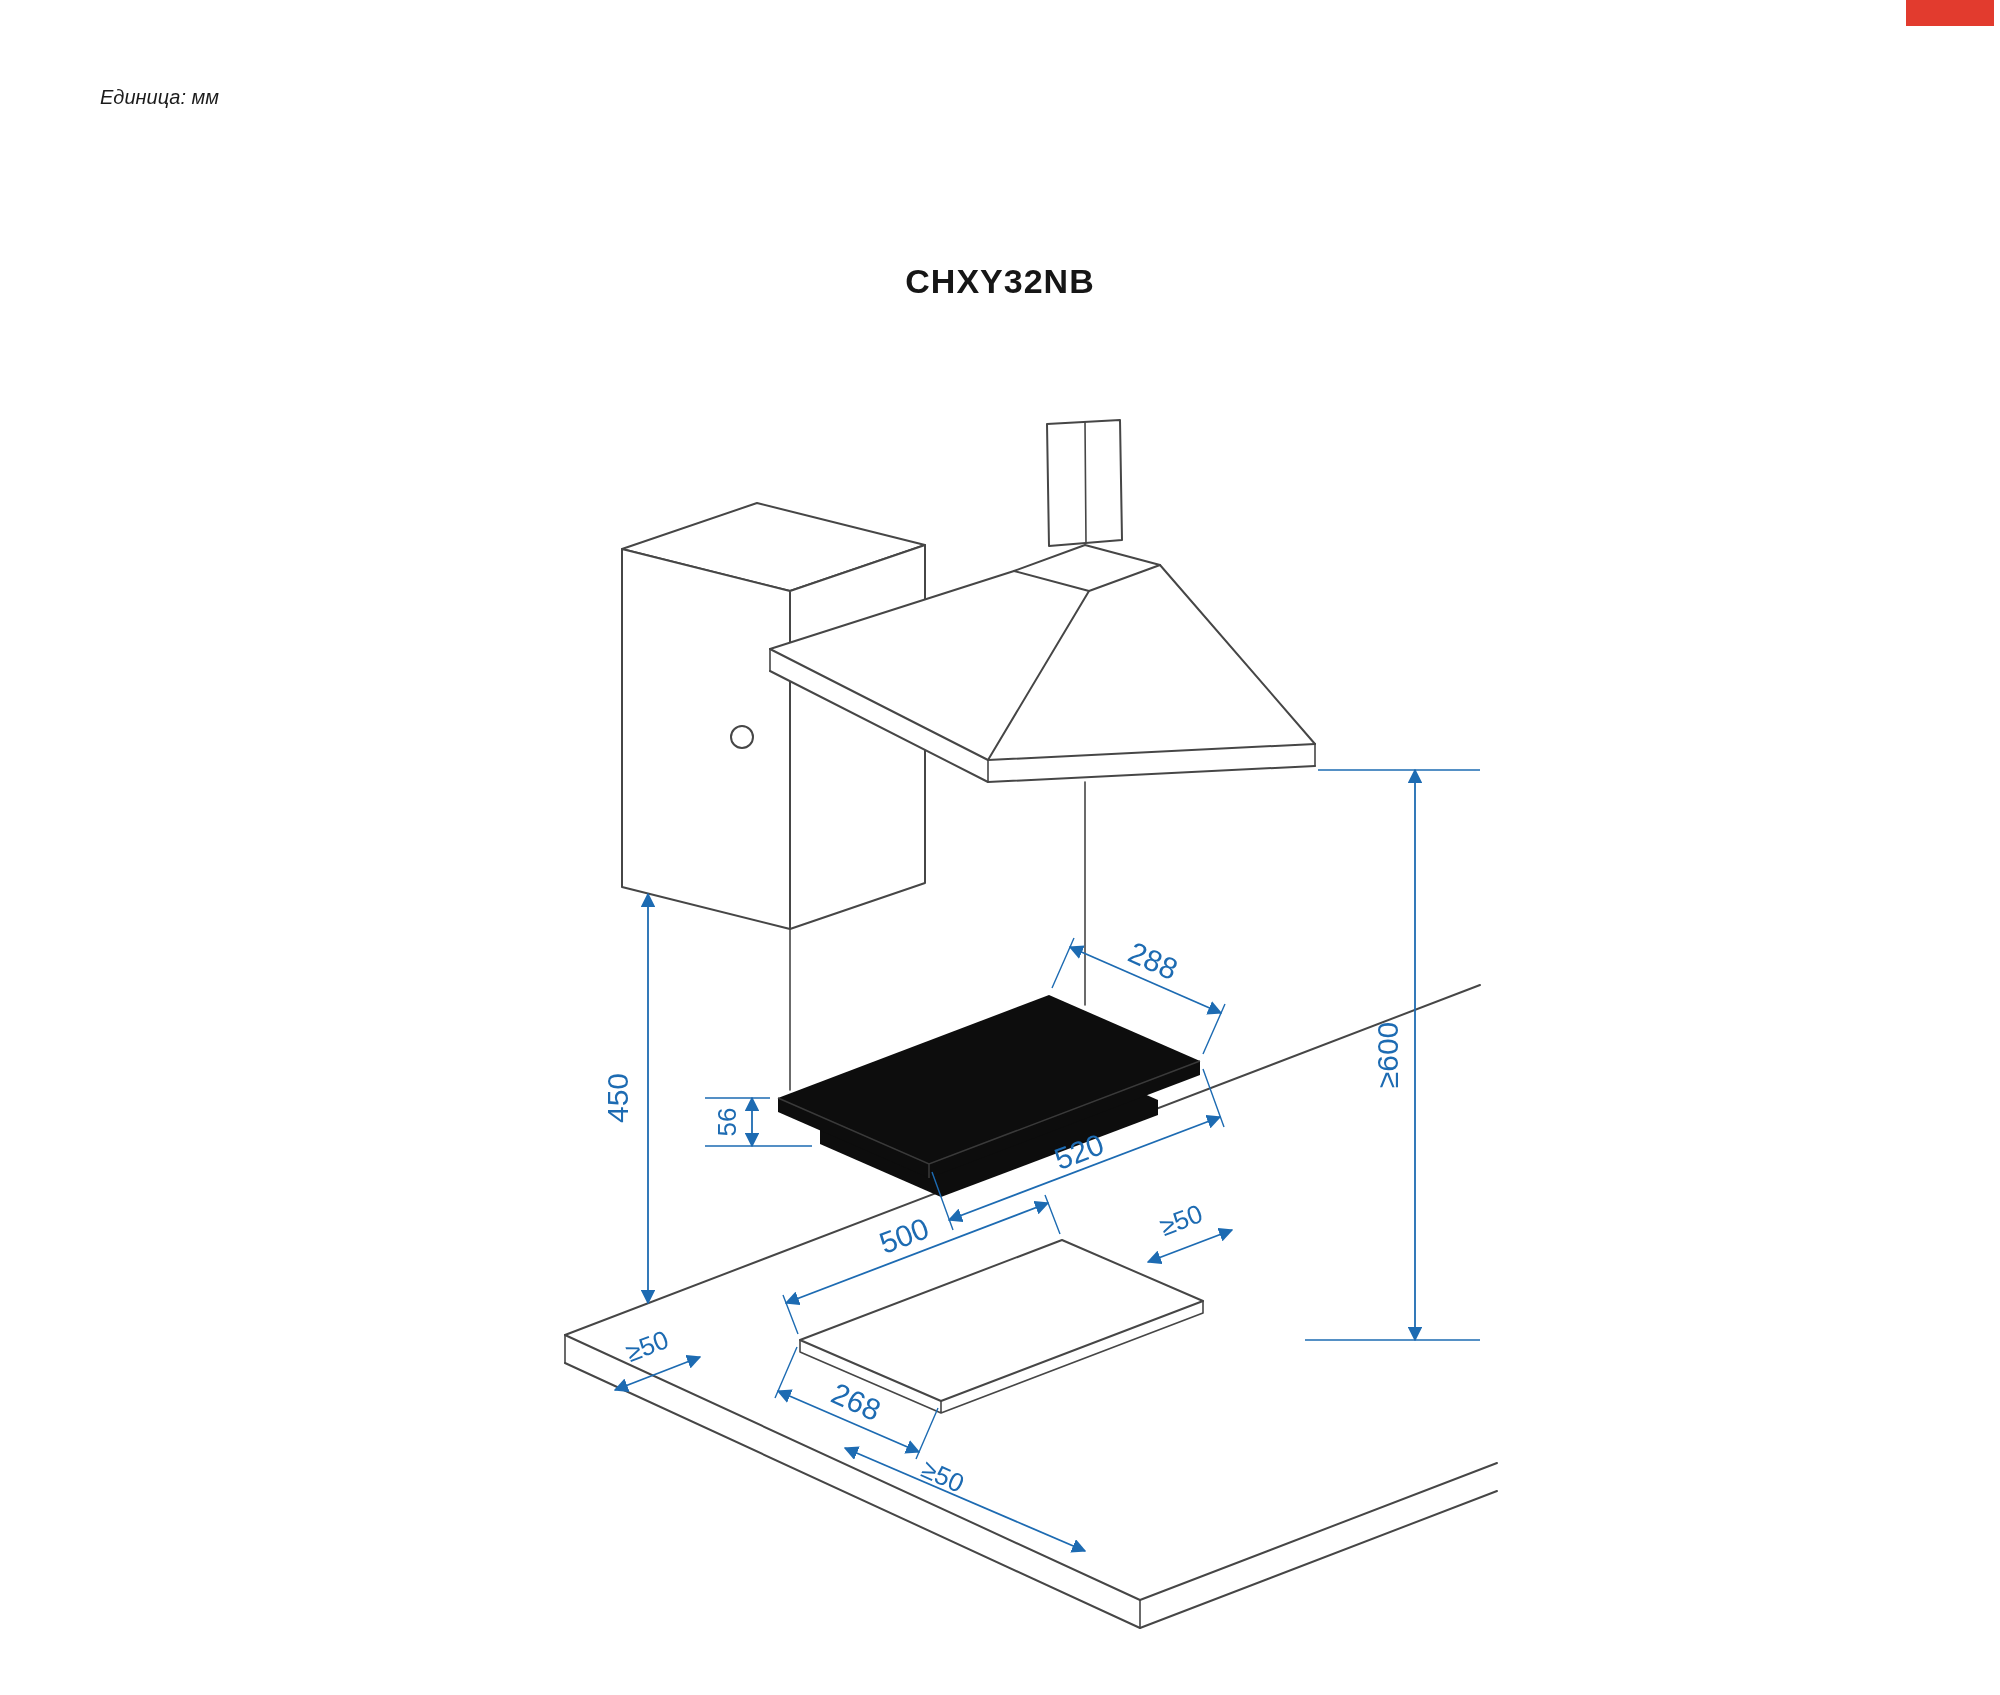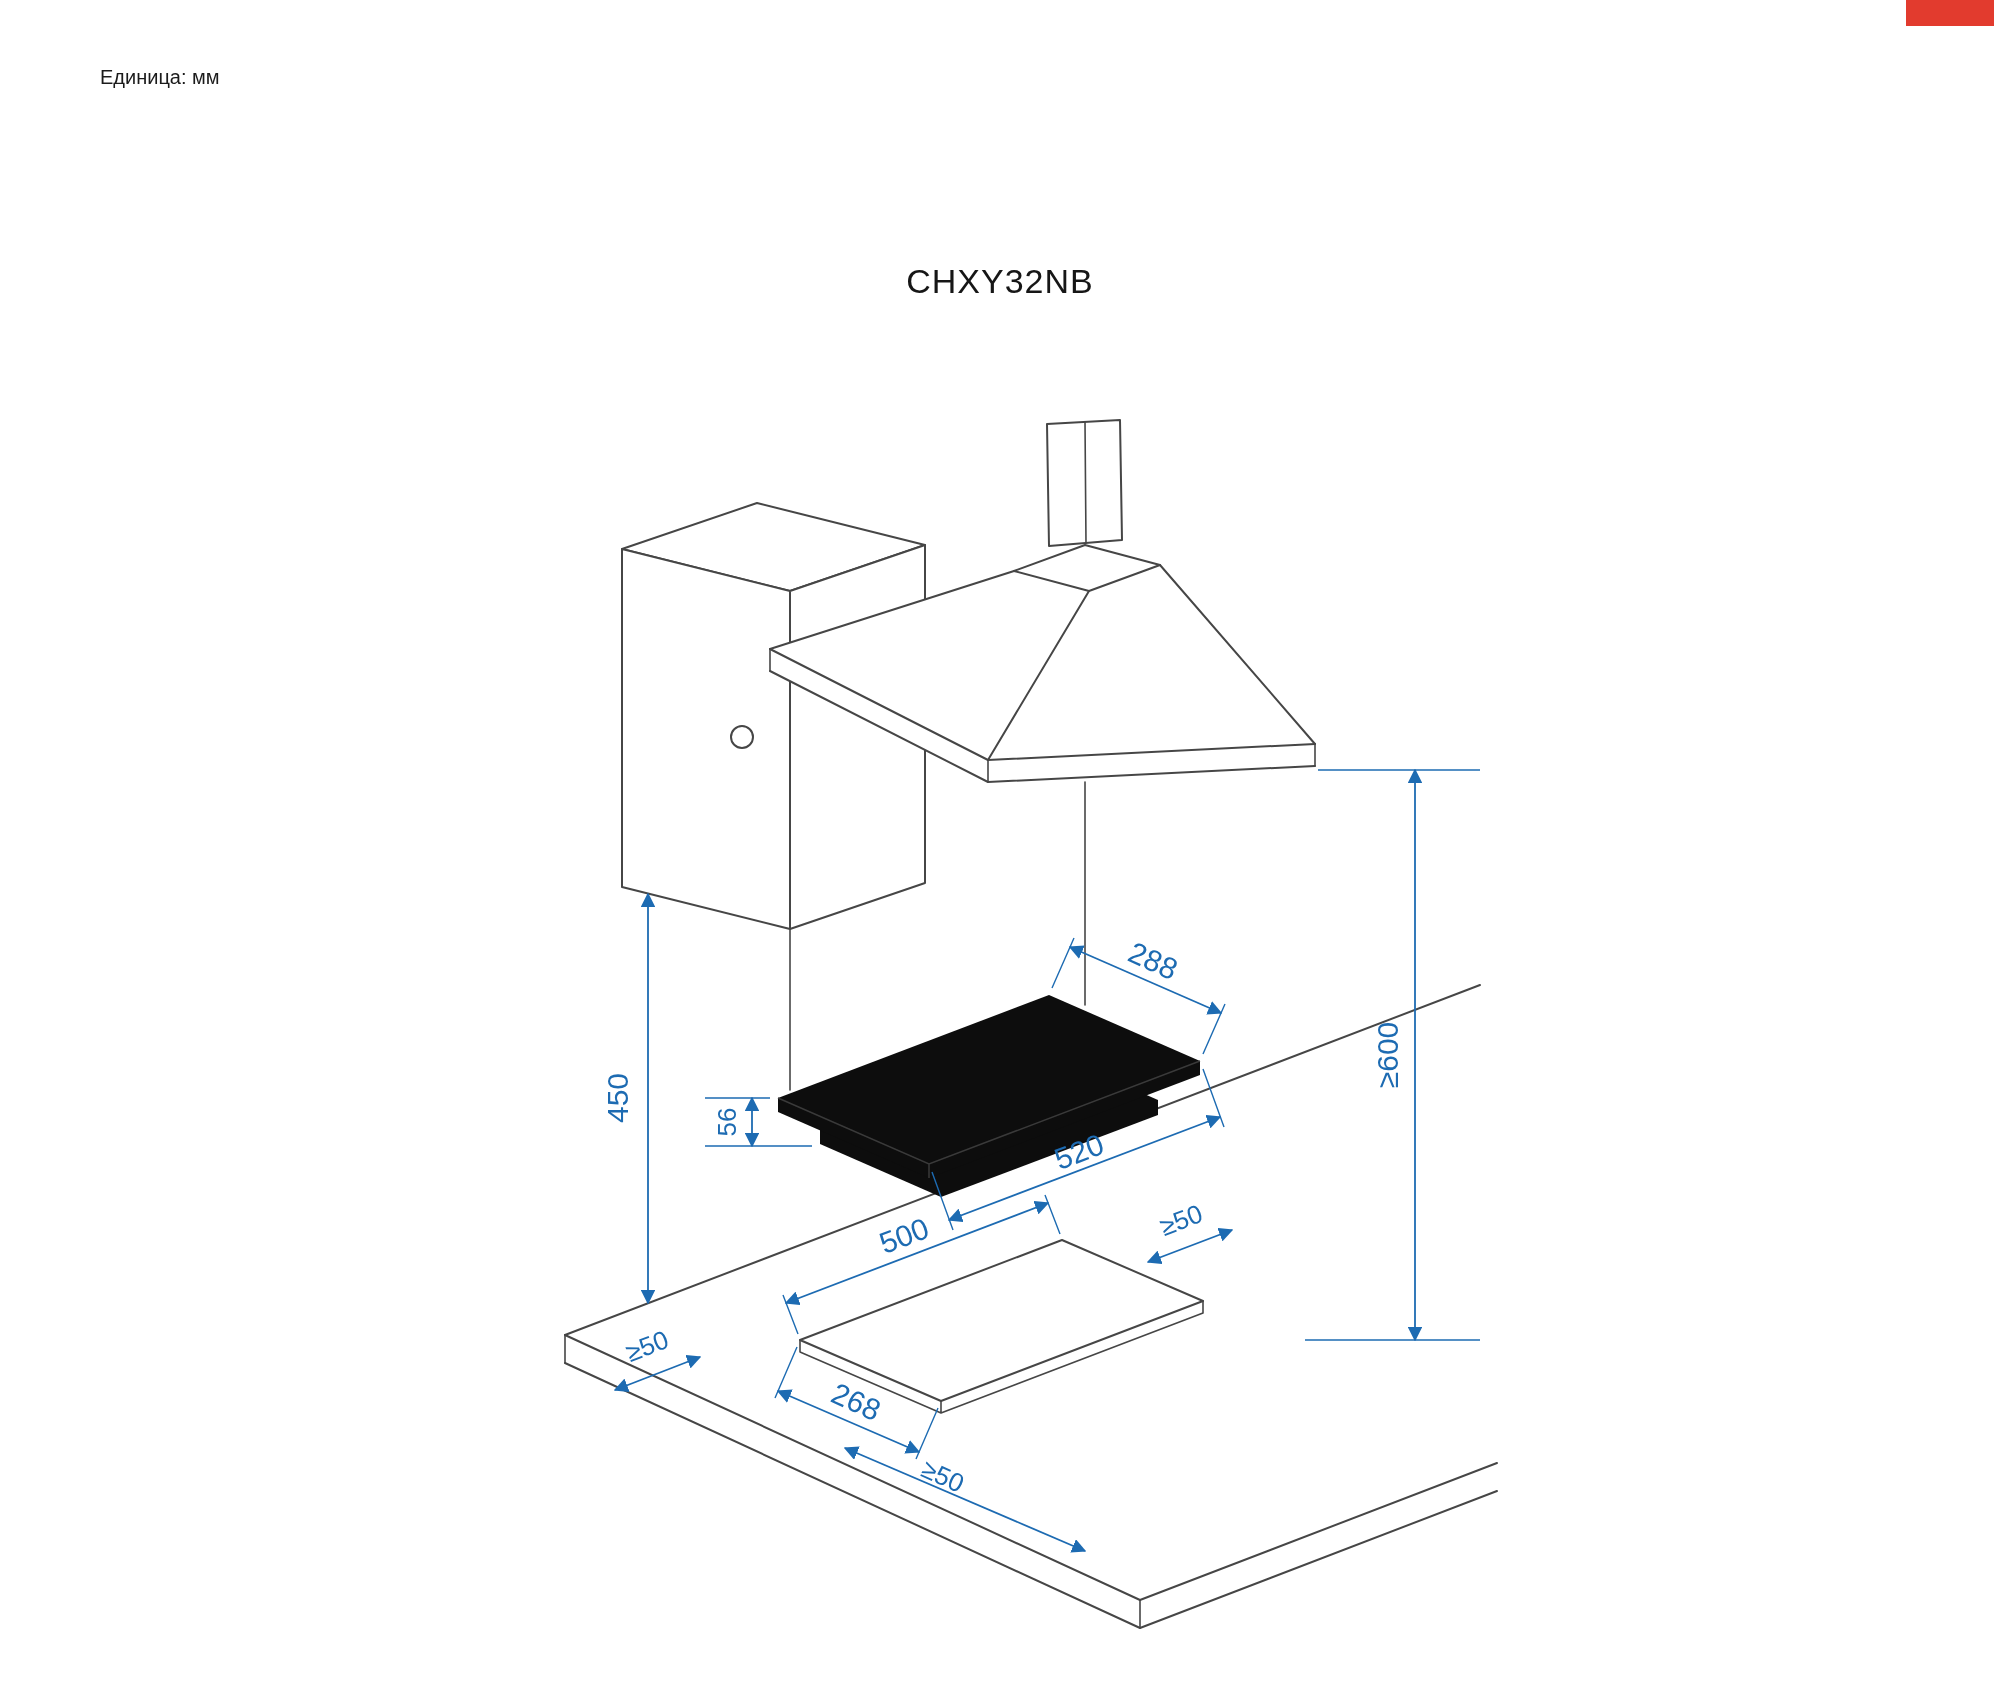--- a/index.html
+++ b/index.html
@@ -4,30 +4,30 @@
 <style>
   html,body{margin:0;padding:0;background:#ffffff;}
   .canvas{
     position:relative;
     width:2000px;height:1695px;
     background:#ffffff;
     font-family:"Liberation Sans","DejaVu Sans",sans-serif;
     overflow:hidden;
   }
   .unit-note{
-    position:absolute;left:100px;top:66px;
-    font-size:20px;color:#1b1b1b;
+    position:absolute;left:100px;top:86px;
+    font-size:20px;color:#1b1b1b;font-style:italic;
   }
   .title{
     position:absolute;left:0;top:150px;width:2000px;
     text-align:center;font-size:46px;color:#161616;letter-spacing:1px;
   }
   .model{
     position:absolute;left:0;top:262px;width:2000px;
-    text-align:center;font-size:34px;color:#161616;letter-spacing:1px;
+    text-align:center;font-size:34px;color:#161616;letter-spacing:1px;font-weight:bold;
   }
   .corner-mark{
     position:absolute;left:1906px;top:0;width:88px;height:26px;
     background:#e23b2e;
   }
   svg{position:absolute;left:0;top:0;}
   .outline{stroke:#464646;stroke-width:2;fill:none;stroke-linejoin:round;stroke-linecap:round;}
   .outline-thin{stroke:#464646;stroke-width:1.6;fill:none;stroke-linejoin:round;stroke-linecap:round;}
   .whiteface{fill:#ffffff;stroke:#464646;stroke-width:2;stroke-linejoin:round;}
   .silhouette{fill:#ffffff;stroke:none;}

